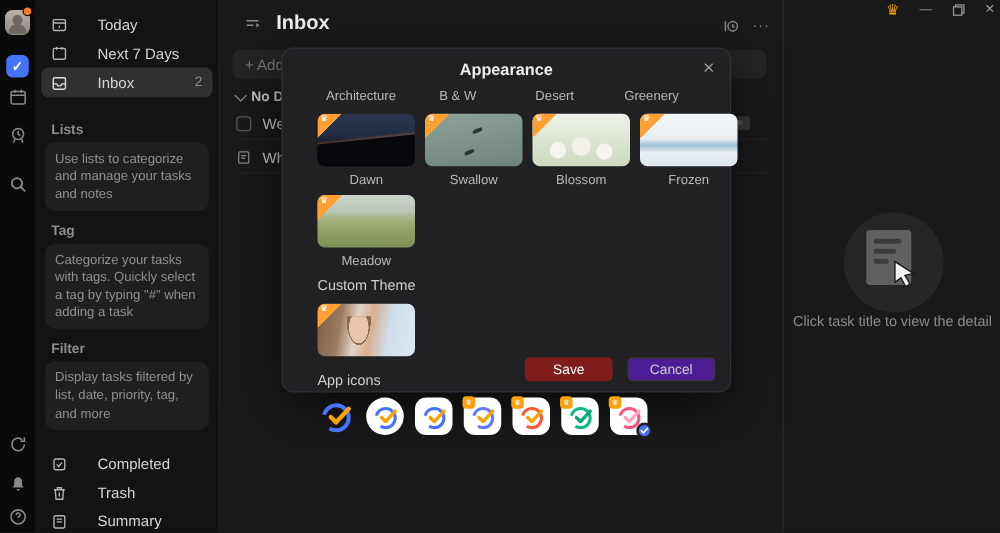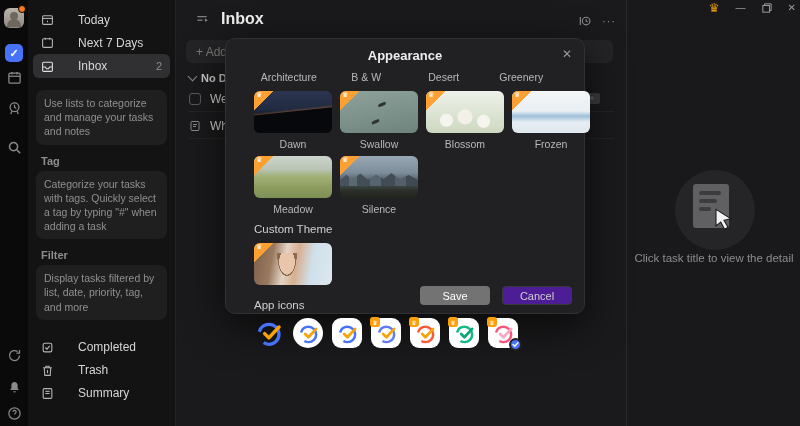--- a/index.html
+++ b/index.html
@@ -110,21 +110,21 @@
   .appicon.circle { background:#fff; border-radius:50%; }
   .appicon .mini-crown { position:absolute; left:-1px; top:-1px; width:10px; height:10px; background:#ff9f0a;
     border-radius:3px; display:flex; align-items:center; justify-content:center; font-size:6px; color:#fff; }
   .appicon .sel-badge { position:absolute; right:-4px; bottom:-3px; width:13px; height:13px; border-radius:50%;
     background:#4772fa; border:2px solid #212124; display:flex; align-items:center; justify-content:center; }
 
   
   #modal-buttons { position:absolute; right:12px; bottom:8px; display:flex; gap:12px; }
   .btn { min-width:70px; height:19px; border-radius:4px; font-size:11px; display:flex;
     align-items:center; justify-content:center; }
-  #btn-save { background:#737373; color:#fff;margin-left:44px; }
+  #btn-save { background:#7f1d1d; color:#fff;margin-left:44px; }
   #btn-cancel { background:#4c1d95; color:#cfcfcf; border:1px solid #3a3a3e; }
 </style>
 </head>
 <body>
 
 <div id="rail">
   <div id="avatar">
     <div class="head"></div>
     <div class="body"></div>
     <div class="notif"></div>
@@ -193,20 +193,21 @@
   <div class="sb-item selected">
     <svg class="ico" width="13" height="13" viewBox="0 0 24 24" fill="none" stroke="#e0e0e0" stroke-width="2">
       <rect x="3" y="4" width="18" height="17" rx="2"></rect>
         <path d="M3 13h5l2 3h4l2-3h5"></path>
       </svg>
     <span>Inbox</span>
     <span class="badge">2</span>
   </div>
 
   <div class="sb-divider-space"></div>
+  <div class="sb-section">Lists</div>
   <div class="sb-tip">Use lists to categorize and manage your tasks and notes</div>
 
   <div class="sb-section">Tag</div>
   <div class="sb-tip">Categorize your tasks with tags. Quickly select a tag by typing "#" when adding a task</div>
 
   <div class="sb-section">Filter</div>
   <div class="sb-tip">Display tasks filtered by list, date, priority, tag, and more</div>
 
   <div class="sb-divider-space"></div>
   <div class="sb-item">
@@ -358,28 +359,20 @@
 
     <div class="theme-grid" style="margin-top:6px">
       <div class="theme-cell">
         <div class="thumb" style="background:linear-gradient(180deg,#ccd5cc 0%,#b9c4b4 32%,#a3b178 48%,#8d9d60 75%,#7f9055 100%)">
           <div class="crown-corner">
               <span>♛</span>
             </div>
         </div>
         <div class="thumb-label">Meadow</div>
       </div>
-      <div class="theme-cell">
-        <div class="thumb t-silence" style="background:linear-gradient(180deg,#97a8b4 0%,#7d8d99 40%,#4a545c 62%,#2b3029 82%,#20241d 100%)">
-          <div class="crown-corner" style="z-index:2">
-              <span>♛</span>
-            </div>
-        </div>
-        <div class="thumb-label">Silence</div>
-      </div>
     </div>
 
     <div id="custom-title" style="margin-top:8px">Custom Theme</div>
     <div class="theme-grid" style="margin-top:8px">
       <div class="theme-cell">
         <div class="thumb t-custom" style="background:linear-gradient(100deg,#7c5f4b 0%,#9a7a5f 24%,#e3d3c6 40%,#d8af91 54%,#cfdfea 72%,#dde8ef 100%)">
           <div class="crown-corner" style="z-index:2">
               <span>♛</span>
             </div>
         </div>

